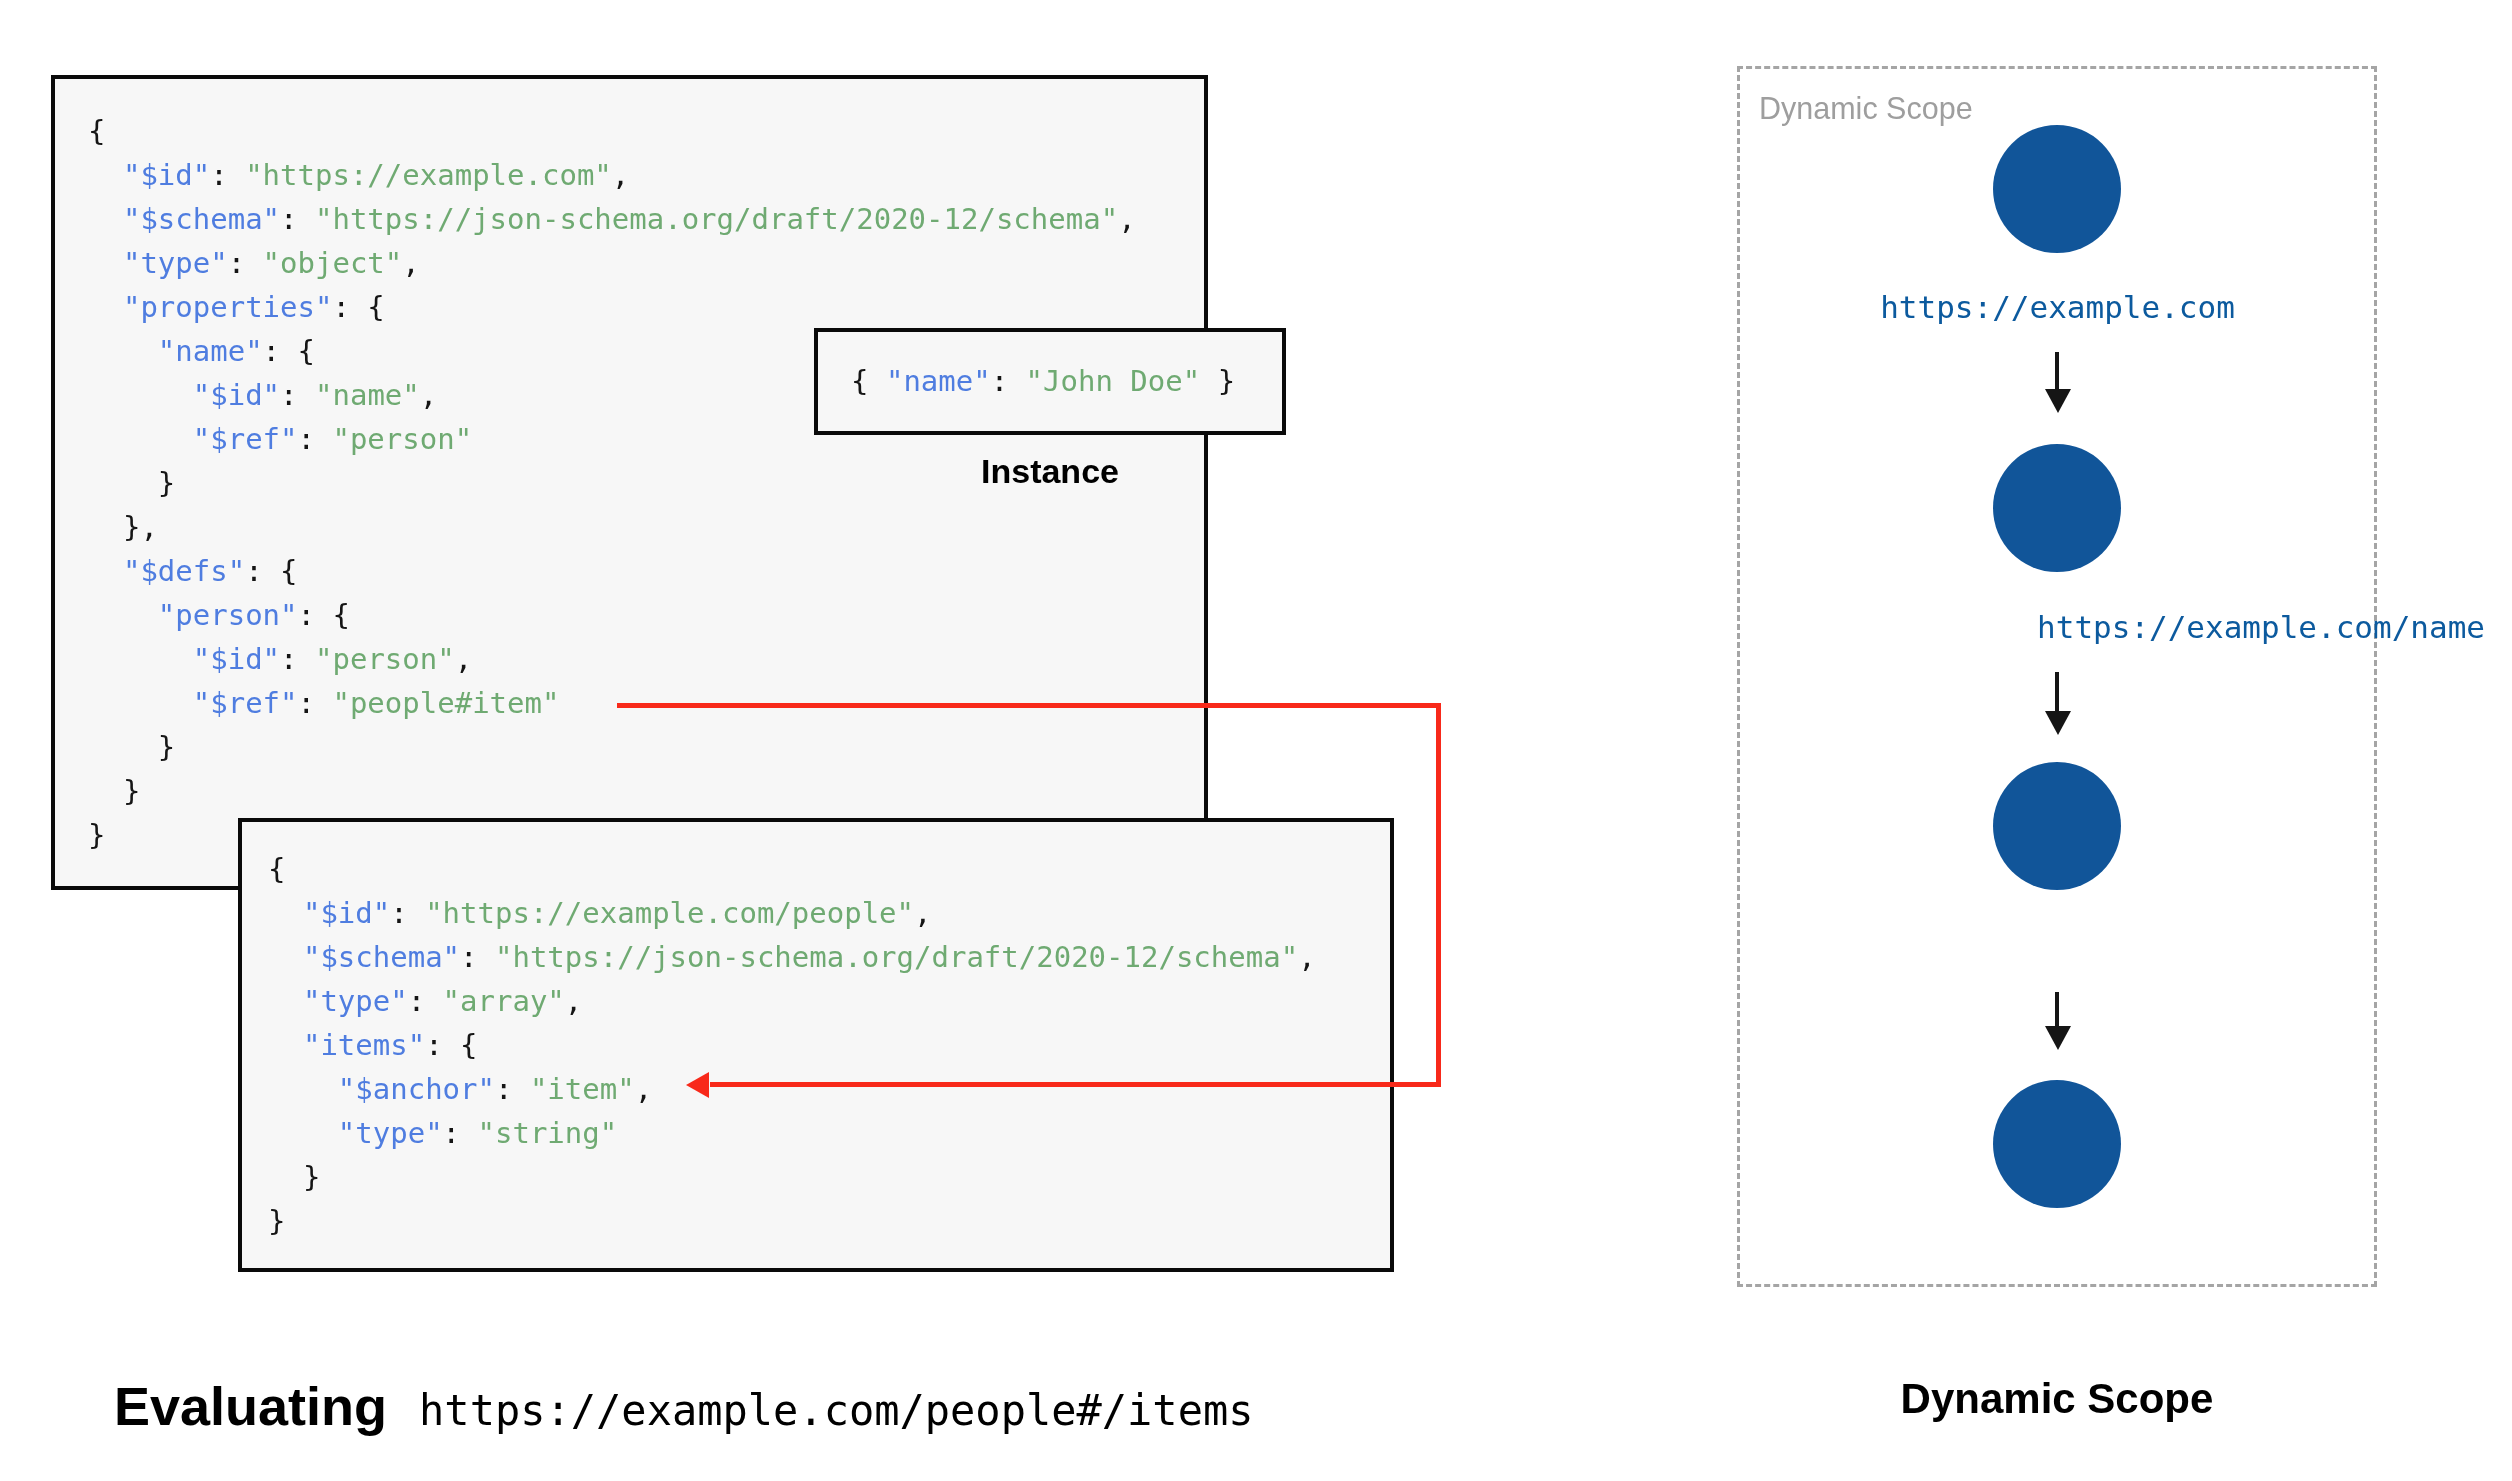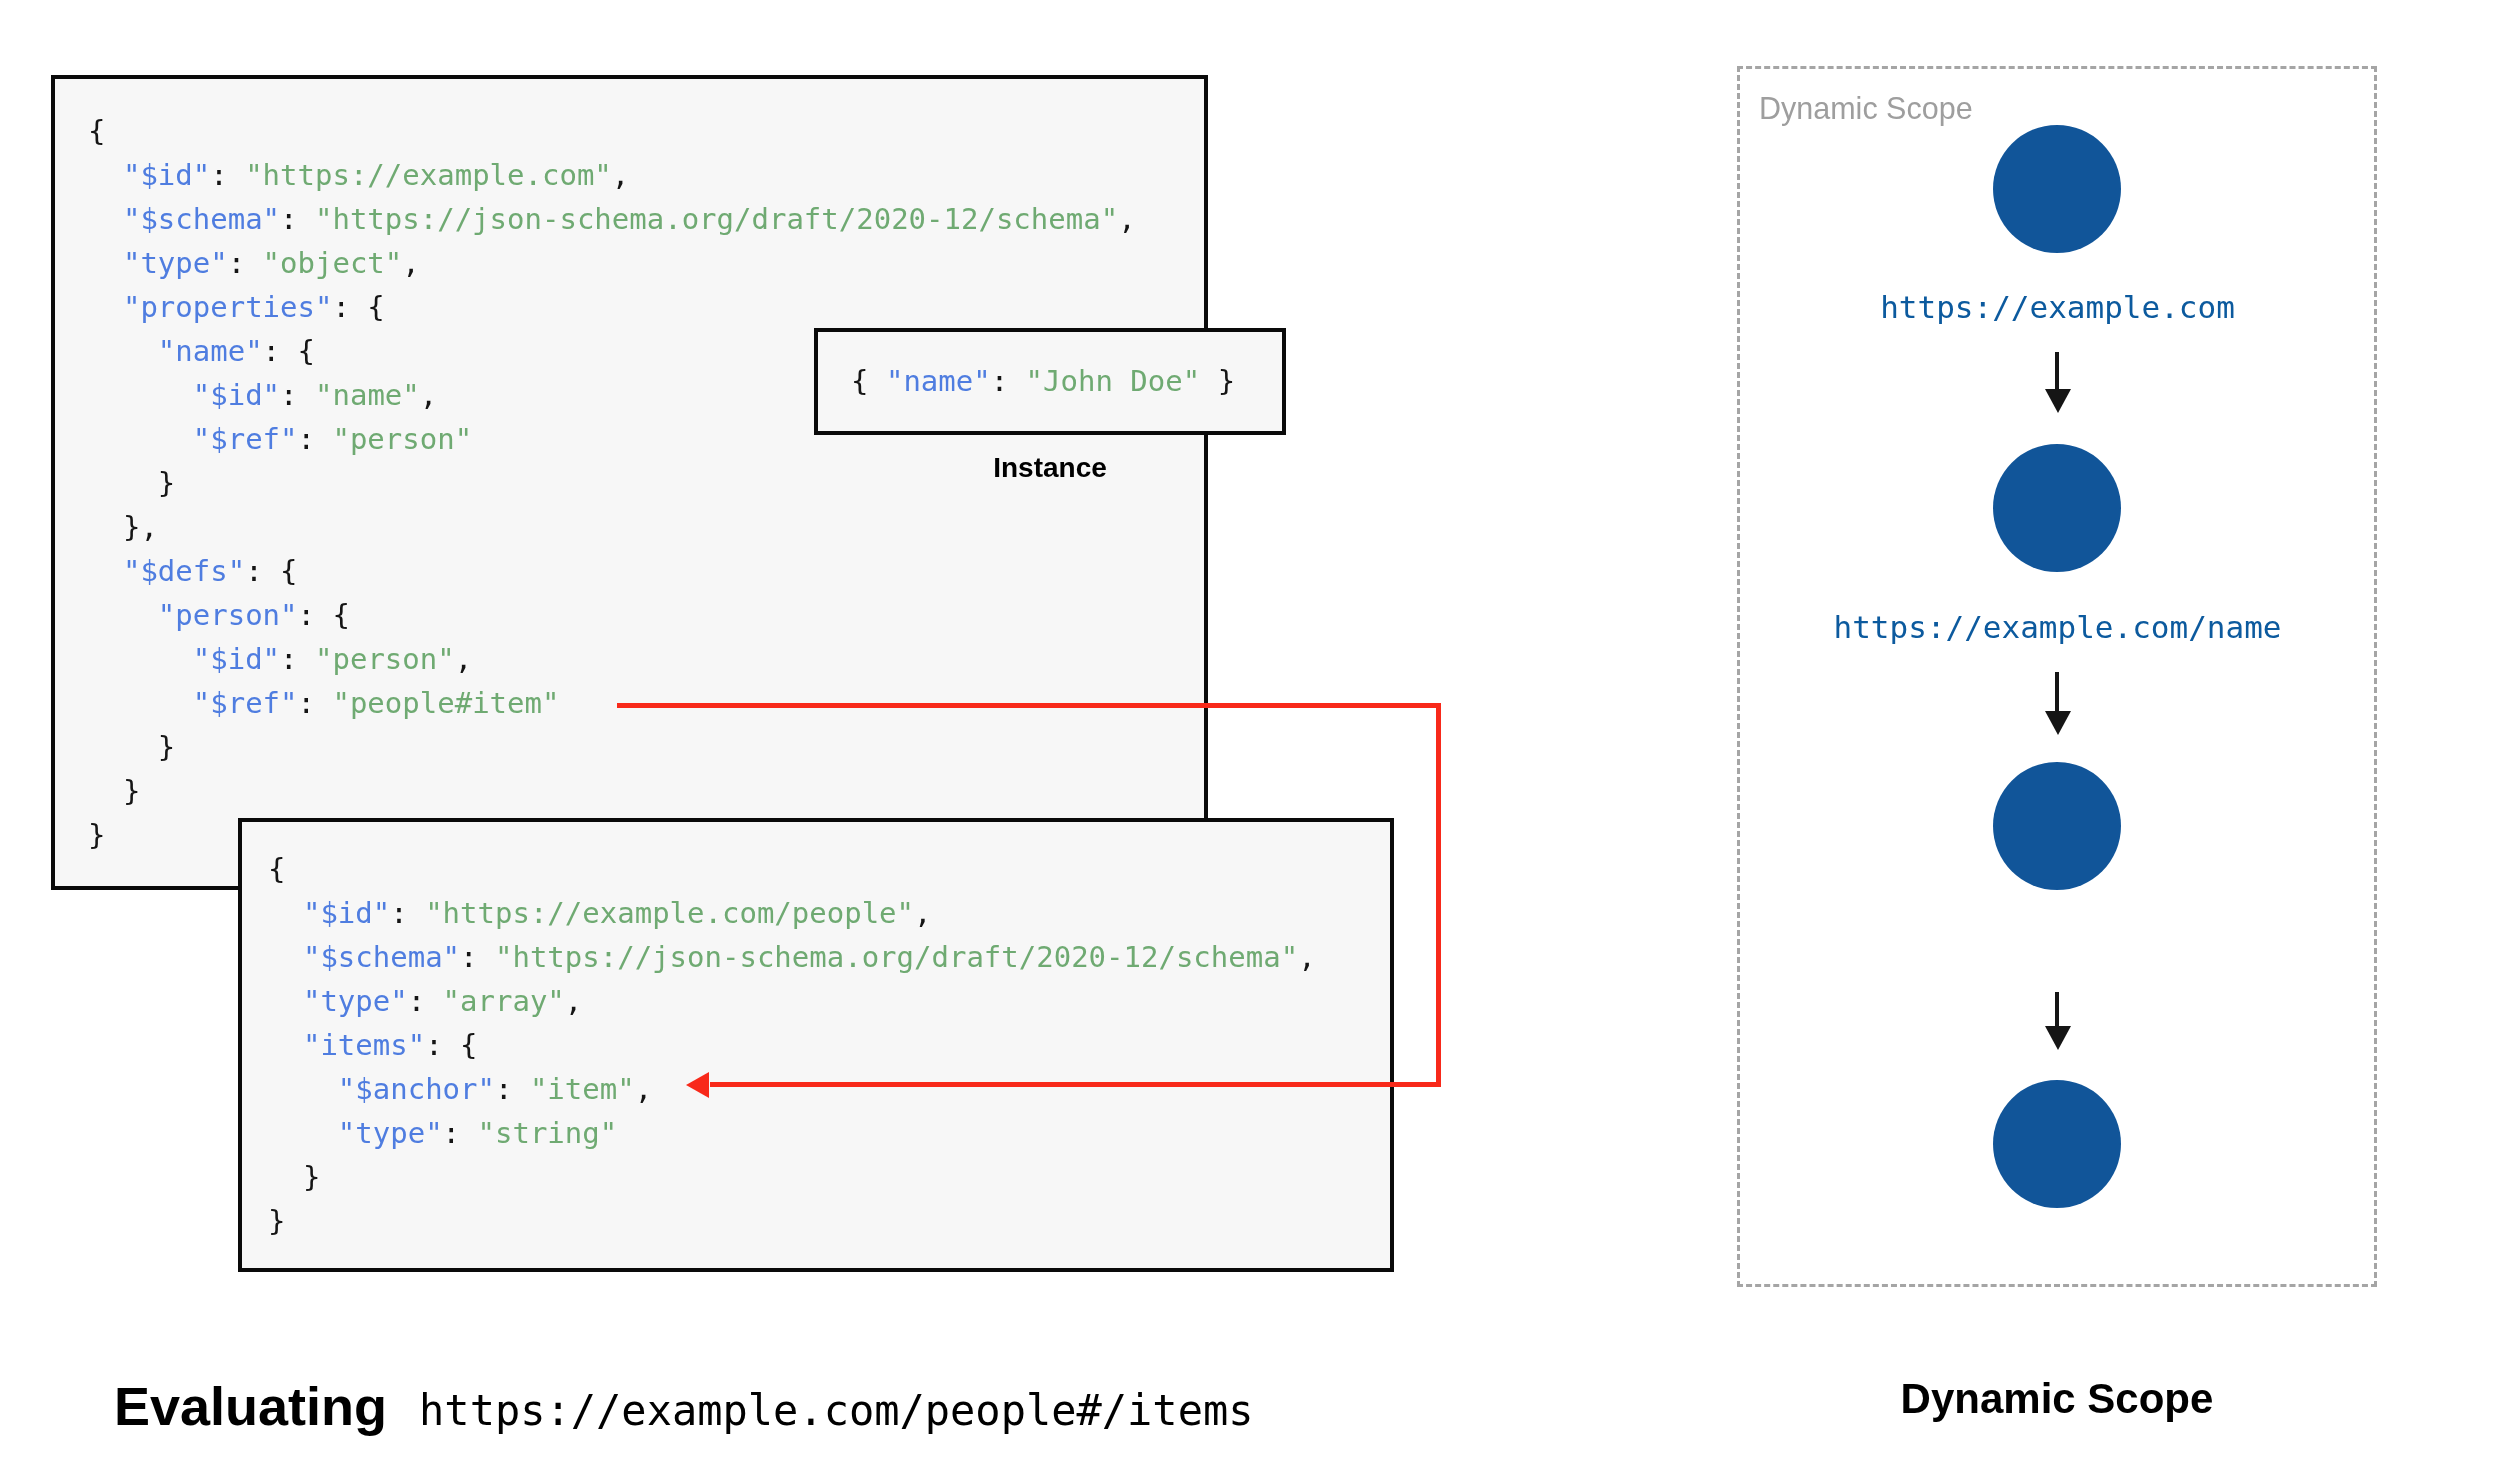--- a/index.html
+++ b/index.html
@@ -55,21 +55,21 @@
     border:4.8px solid var(--border);
     box-sizing:border-box;
     z-index:3;
     display:flex; align-items:center;
   }
   .instance-box .code{ padding-left:33px; line-height:29px; }
   .instance-label{
     position:absolute;
     left:814px; top:452px; width:472px;
     text-align:center;
-    font-size:28px; font-weight:bold; color:var(--caption);
+    font-size:34px; font-weight:bold; color:var(--caption);
     z-index:3;
   }
 
   
   .ref-arrow{ position:absolute; background:var(--ref-arrow); z-index:5; }
   .ref-h1{ left:617px; top:703px; width:824px; height:4.8px; }
   .ref-v { left:1436px; top:703px; width:4.8px;  height:384px; }
   .ref-h2{ left:710px; top:1082px; width:731px; height:4.8px; }
   .ref-head{
     position:absolute; left:686px; top:1072px; width:0; height:0;
@@ -147,21 +147,21 @@
   <div class="ref-arrow ref-h2"></div>
   <div class="ref-head"></div>
 
   <div class="scope-panel">
     <div class="scope-panel-label">Dynamic Scope</div>
   </div>
   <div id="scope-nodes">
       <div class="scope-node" style="top: 94px;"></div>
       <div class="scope-node-label" style="top: 256px;">https://example.com</div>
       <div class="scope-node" style="top: 413px;"></div>
-      <div class="scope-node-label" style="top: 576px;">https://example.com/name</div>
+      <div class="scope-node-label" style="top: 576px; text-align: right;">https://example.com/name</div>
       <div class="scope-node" style="top: 731px;"></div>
       <div class="scope-node" style="top: 1049px;"></div>
       <div class="scope-arrow-stem" style="top: 321px; height: 37px;"></div>
       <div class="scope-arrow-head" style="top: 358px;"></div>
       <div class="scope-arrow-stem" style="top: 641px; height: 39px;"></div>
       <div class="scope-arrow-head" style="top: 680px;"></div>
       <div class="scope-arrow-stem" style="top: 961px; height: 35px;"></div>
       <div class="scope-arrow-head" style="top: 995px;"></div>
     </div>
 

